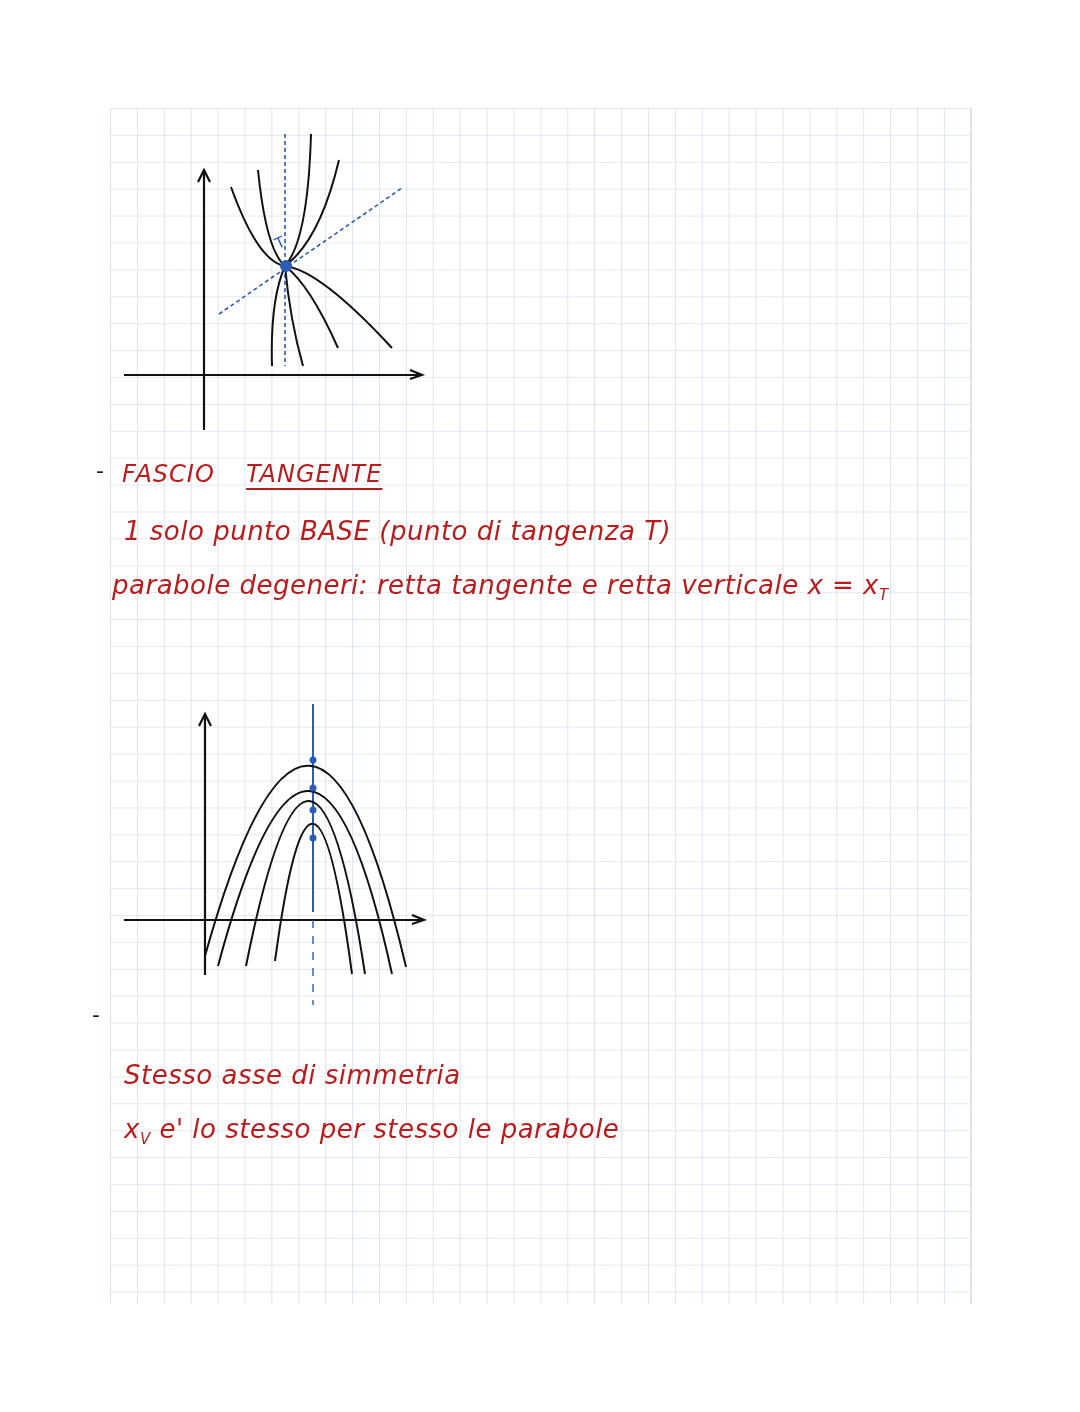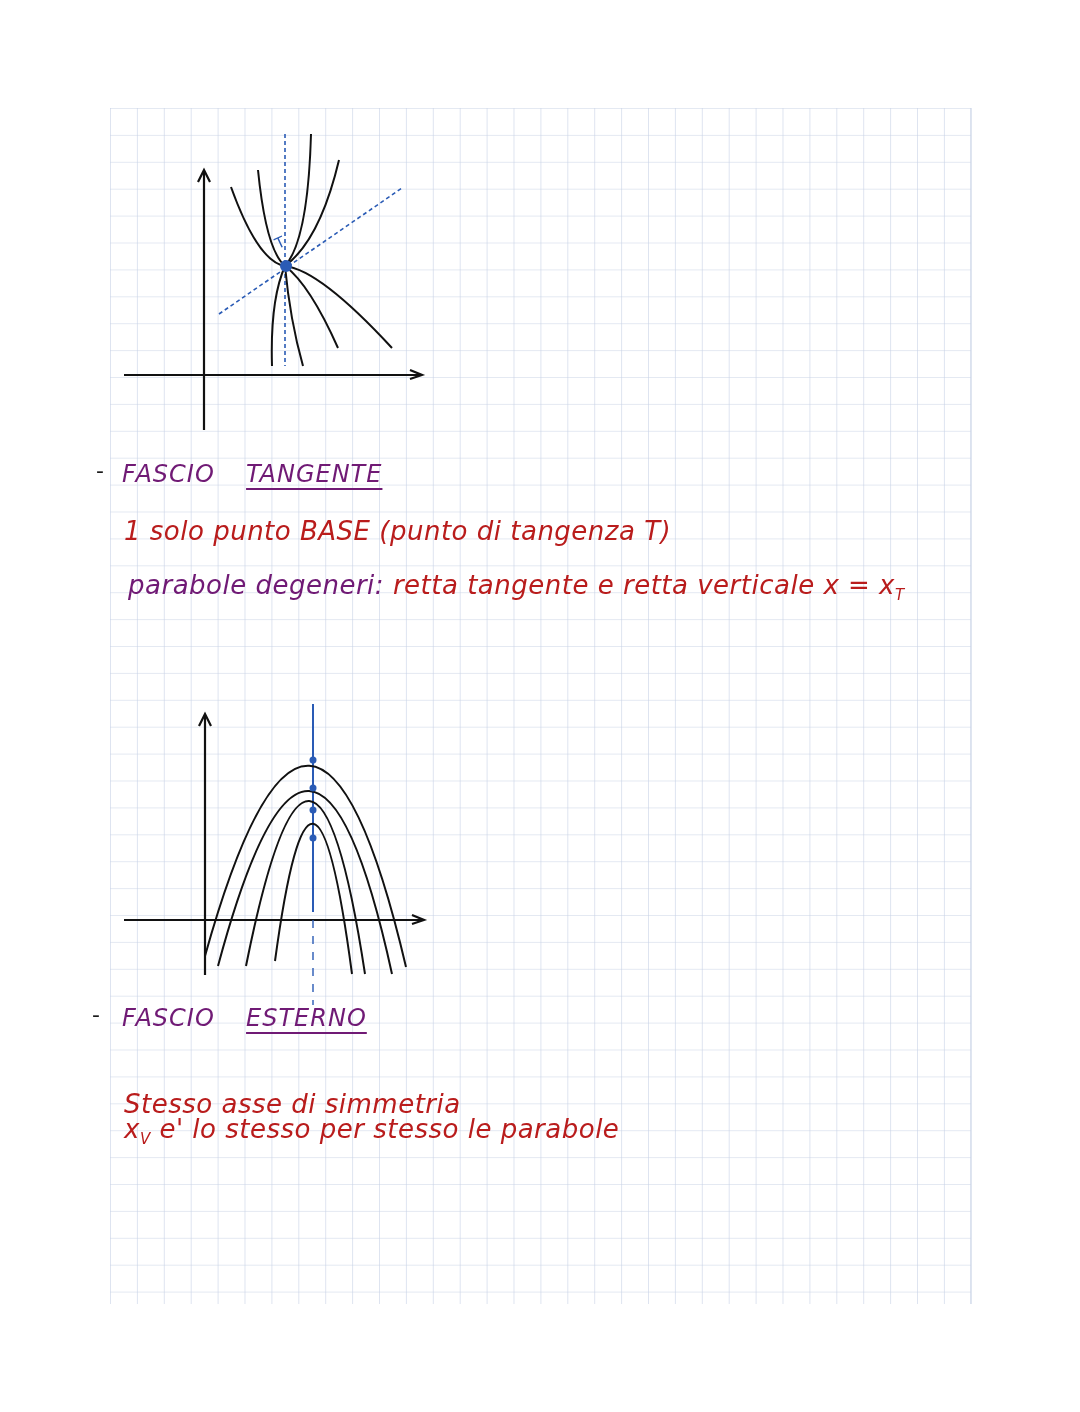--- a/index.html
+++ b/index.html
@@ -1,20 +1,20 @@
 <!DOCTYPE html>
 <html><head>
   <meta charset="utf-8">
   <style>
     html, body { margin: 0; padding: 0; background: #ffffff; }
     body { width: 1080px; height: 1412px; position: relative; overflow: hidden; }
     .page { position: absolute; left: 0; top: 0; width: 1080px; height: 1412px; background: #ffffff; }
     svg.grid { position: absolute; left: 0; top: 0; }
     .hw { position: absolute; white-space: nowrap; font-family: "DejaVu Sans", sans-serif; font-style: italic; letter-spacing: 0.5px; }
-    .blue { color: #701a75; }
+    .blue { color: #b91c1c; }
     .black { color: #b91c1c; }
     .title { font-size: 24px; font-weight: normal; letter-spacing: 1px; }
     .title .u { text-decoration: underline; text-decoration-thickness: 2px; text-underline-offset: 6px; }
     .line { font-size: 26px; }
     .dash { position: absolute; font-family: "DejaVu Sans", sans-serif; color: #1a1a1a; font-size: 22px; }
   </style>
 </head>
 <body>
 
 <div class="page">
@@ -70,29 +70,24 @@
     </g>
   </svg>
 
   <span class="dash" style="left:96px; top:458px;">-</span>
   <div class="hw blue title" style="left:122px; top:460px;">
     <span>FASCIO</span>
     <span style="display:inline-block; width:14px;"></span>
     <span class="u">TANGENTE</span>
   </div>
   <div class="hw black line" style="left:124px; top:516px;">1 solo punto BASE (punto di tangenza T)</div>
-  <div class="hw line" style="left:128px; top:570px;">
+  <div class="hw line" style="left:112px; top:570px;">
     <span class="blue">parabole degeneri:</span>
     <span class="black">retta tangente e retta verticale x = x</span><sub class="black" style="font-size:15px;">T</sub>
   </div>
 
   <span class="dash" style="left:92px; top:1002px;">-</span>
-  <div class="hw blue title" style="left:122px; top:1004px;">
-    <span>FASCIO</span>
-    <span style="display:inline-block; width:14px;"></span>
-    <span class="u">ESTERNO</span>
-  </div>
-  <div class="hw black line" style="left:124px; top:1060px;margin-top:29px;">Stesso asse di simmetria</div>
+  <div class="hw black line" style="left:124px; top:1060px;">Stesso asse di simmetria</div>
   <div class="hw black line" style="left:124px; top:1114px;">
     <span>x</span><sub style="font-size:15px;">V</sub><span> e' lo stesso per stesso le parabole</span>
   </div>
 
 </div>
 
 </body></html>

